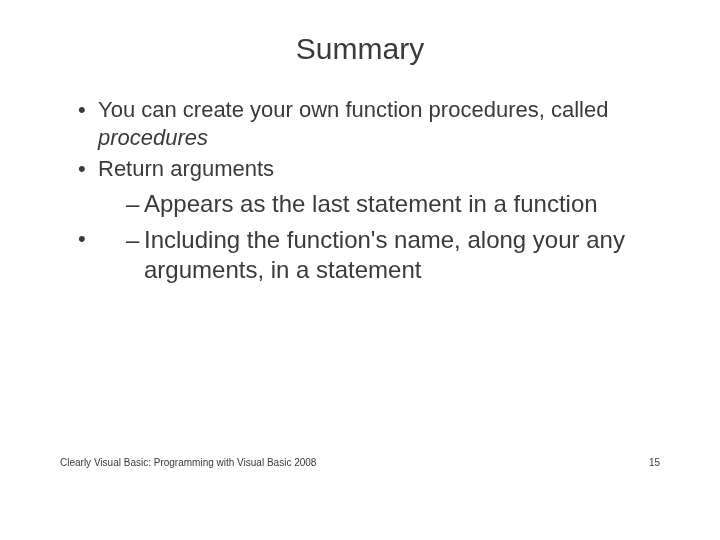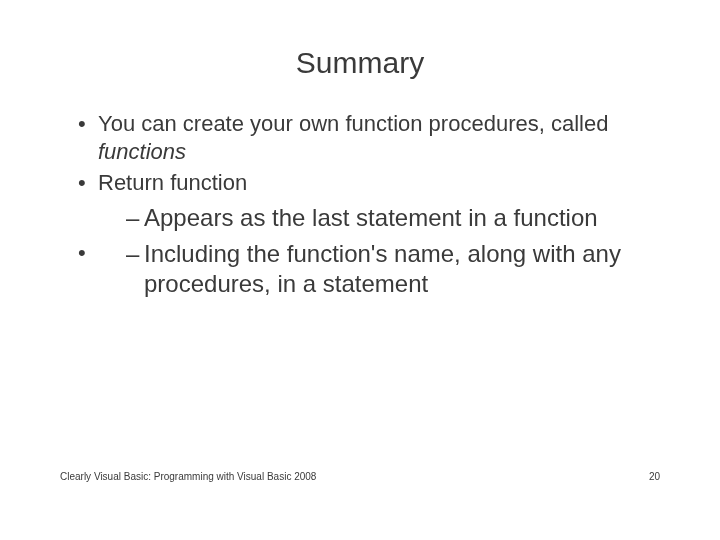--- a/index.html
+++ b/index.html
@@ -1,51 +1,51 @@
 <!DOCTYPE html>
 <html><head>
 <meta charset="utf-8">
 <style>
   * { margin: 0; padding: 0; box-sizing: border-box; }
   html, body { width: 720px; height: 540px; background: #ffffff; font-family: Arial, Helvetica, sans-serif; color: #3a3a3a; }
-  .slide { width: 720px; height: 494px; position: relative; padding: 32px 60px 0 60px; margin-top: 14px; }
+  .slide { width: 720px; height: 494px; position: relative; padding: 32px 60px 0 60px; }
   .title { text-align: center; font-size: 30px; font-weight: 400; color: #3a3a3a; margin-bottom: 30px; }
   ul.level1 { list-style: none; padding-left: 18px; }
   ul.level1 > li { position: relative; font-size: 22px; line-height: 1.25; margin-bottom: 4px; padding-left: 20px; }
   ul.level1 > li::before { content: "•"; position: absolute; left: 0; top: 0; }
   ul.level2 { list-style: none; padding-left: 28px; margin-top: 6px; margin-bottom: 6px; }
   ul.level2 > li { position: relative; font-size: 24px; line-height: 1.25; margin-bottom: 4px; padding-left: 18px; }
   ul.level2 > li::before { content: "–"; position: absolute; left: 0; top: 0; }
   .italic { font-style: italic; }
   .footer { position: absolute; bottom: 26px; left: 60px; right: 60px; display: flex; justify-content: space-between; font-size: 10px; color: #3a3a3a; }
 </style>
 </head>
 <body>
 
 <div class="slide">
   <h1 class="title">Summary</h1>
 
   <ul class="level1">
     <li>
-      <span>You can create your own function procedures, called </span><span class="italic">functions</span>
+      <span>You can create your own function procedures, called </span><span class="italic">procedures</span>
     </li>
     <li>
-      <span>Return function</span>
+      <span>Return arguments</span>
       <ul class="level2">
         <li>
           <span>Appears as the last statement in a function</span>
         </li>
       </ul>
     </li>
     <li>
       <ul class="level2">
         <li>
-          <span>Including the function's name, along with any procedures, in a statement</span>
+          <span>Including the function's name, along your any arguments, in a statement</span>
         </li>
       </ul>
     </li>
   </ul>
 
   <div class="footer">
     <span>Clearly Visual Basic: Programming with Visual Basic 2008</span>
-    <span>20</span>
+    <span>15</span>
   </div>
 </div>
 
 </body></html>

